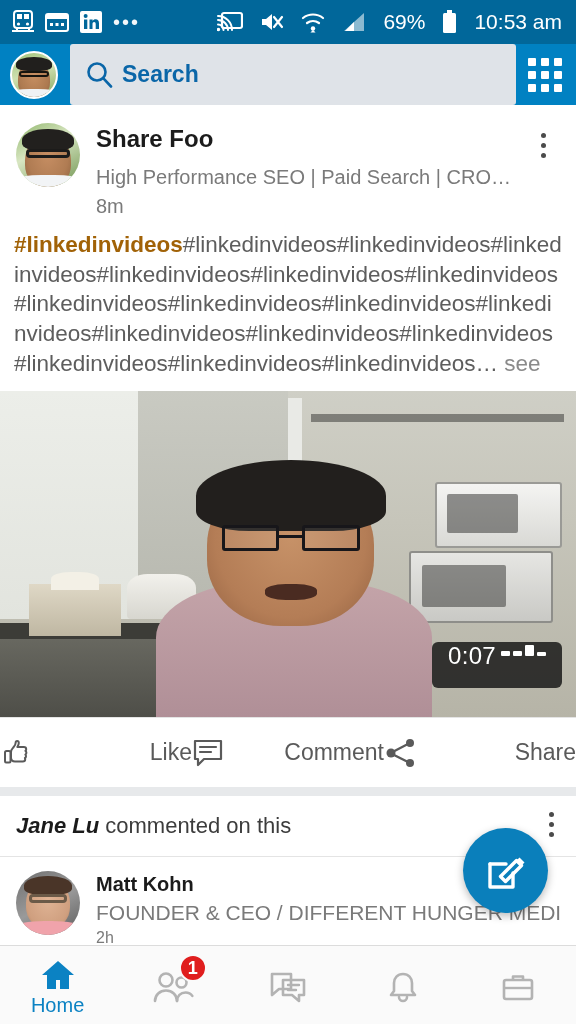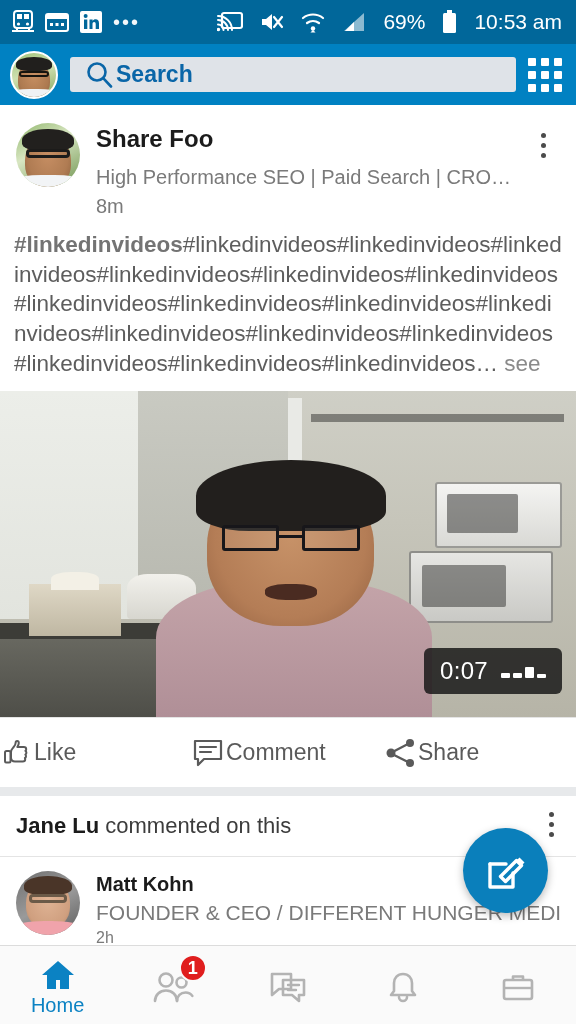--- a/index.html
+++ b/index.html
@@ -28,22 +28,22 @@
   .header {
     height:61px; background:#0081c2;
     display:flex; align-items:center; padding:0 14px 0 10px; gap:12px;
   }
   .avatar-me {
     width:48px; height:48px; border-radius:50%; flex:none;
     border:2px solid #fff; overflow:hidden; position:relative;
     background:linear-gradient(160deg,#9fc27a 0%,#cfe0b0 45%,#86a862 100%);
   }
   .searchbar {
-    flex:1; height:35px; background:#dfe3e8; border-radius:3px;
-    display:flex; align-items:center; gap:3px; padding:0 16px;
+    flex:1; height:61px; background:#dfe3e8; border-radius:3px;
+    display:flex; align-items:center; gap:9px; padding:0 16px;
   }
   .search-txt { color:#0a66a8; font-size:23px; font-weight:600; }
   .grid-ico { width:34px; height:34px; flex:none; display:grid;
     grid-template-columns:repeat(3,1fr); grid-template-rows:repeat(3,1fr); gap:5px; }
   .grid-ico i { background:#fff; display:block; border-radius:1px; }
 
   
   .feed { position:absolute; top:105px; left:0; right:0; bottom:79px; background:#e7e9eb; overflow:hidden; }
   .card { background:#fff; margin-bottom:9px; position:relative; }
 
@@ -67,21 +67,21 @@
   .author-name { font-size:24px; font-weight:700; color:#1b1b1b; line-height:1.15; }
   .author-headline { font-size:20px; color:#7a7a7a; margin-top:12px; line-height:1.25;
     white-space:nowrap; overflow:hidden; text-overflow:clip; }
   .post-age { font-size:20px; color:#7a7a7a; margin-top:5px; }
   .kebab { width:34px; flex:none; display:flex; flex-direction:column; align-items:center;
     gap:5px; padding-top:10px; }
   .kebab i { width:5px; height:5px; background:#4b4b4b; border-radius:50%; display:block; }
 
   .post-body { padding:6px 14px 12px 14px; font-size:22.5px; line-height:1.33;
     color:#5d5d5d; word-break:break-all; }
-  .post-body .tag { color:#737373; font-weight:700; }
+  .post-body .tag { color:#a16207; font-weight:700; }
   .post-body .seemore { color:#8a8a8a; font-weight:400; }
 
   
   .video { position:relative; width:100%; height:326px; overflow:hidden;
     background:#b9b6ab; }
   .vbg { position:absolute; inset:0;
     background:
       linear-gradient(180deg,#cfcfc6 0%,#c6c5ba 40%,#b6b4a7 100%);
   }
   .v-wallL{position:absolute;left:0;top:0;width:26%;height:70%;
@@ -116,38 +116,38 @@
   .v-man-hair{position:absolute;left:34%;top:21%;width:33%;height:22%;
     background:#221f1d;border-radius:50% 50% 28% 28%;}
   .v-man-glassL{position:absolute;left:38.5%;top:41%;width:10%;height:8%;
     border:3px solid #17161a;border-radius:3px;background:rgba(255,255,255,.08);}
   .v-man-glassR{position:absolute;left:52.5%;top:41%;width:10%;height:8%;
     border:3px solid #17161a;border-radius:3px;background:rgba(255,255,255,.08);}
   .v-man-bridge{position:absolute;left:48.5%;top:44%;width:4%;height:3px;background:#17161a;}
   .v-man-mouth{position:absolute;left:46%;top:59%;width:9%;height:5%;
     background:#4a2b21;border-radius:40%;}
   .video-badge {
-    position:absolute; right:14px; bottom:23px;
+    position:absolute; right:14px; bottom:29px;
     background:rgba(20,20,20,.82); color:#fff; border-radius:6px;
-    height:46px; padding:0 16px; display:flex; align-items:center; gap:13px;
+    height:46px; padding:0 16px; display:flex; align-items:flex-start; gap:5px;
   }
   .vb-time { font-size:24px; font-weight:400; letter-spacing:.3px; }
   .vb-bars { display:flex; align-items:flex-end; gap:3px; height:14px; }
   .vb-bars i { width:9px; background:#fff; display:block; border-radius:1px; }
 
   
   .actions { display:flex; align-items:center; height:70px;
     border-top:1px solid #e4e4e4; background:#fff; }
-  .action { flex:1; display:flex; align-items:center; justify-content:flex-start; }
+  .action { flex:1; display:flex; align-items:center; justify-content:space-between; }
   .action span { font-size:23px; color:#5a5a5a; }
 
   
   .commented { padding:17px 16px; font-size:22px; color:#3c3c3c;
     border-bottom:1px solid #e4e4e4; position:relative; }
-  .commented b { font-weight:700; color:#1b1b1b; }
+  .commented b { font-weight:700; color:#1b1b1b;font-style:italic; }
   .commented .kebab2 { position:absolute; right:22px; top:16px;
     display:flex; flex-direction:column; gap:5px; }
   .commented .kebab2 i { width:5px; height:5px; background:#4b4b4b; border-radius:50%; }
 
   .post-head2 { display:flex; padding:14px 16px 0 16px; gap:16px; }
   .avatar-m {
     width:64px; height:64px; border-radius:50%; flex:none; overflow:hidden;
     background:linear-gradient(150deg,#6e6e6e 0%,#9a9a9a 50%,#5d5d5d 100%); position:relative;
   }
   .avatar-m .face{position:absolute;left:16%;top:14%;width:68%;height:74%;

